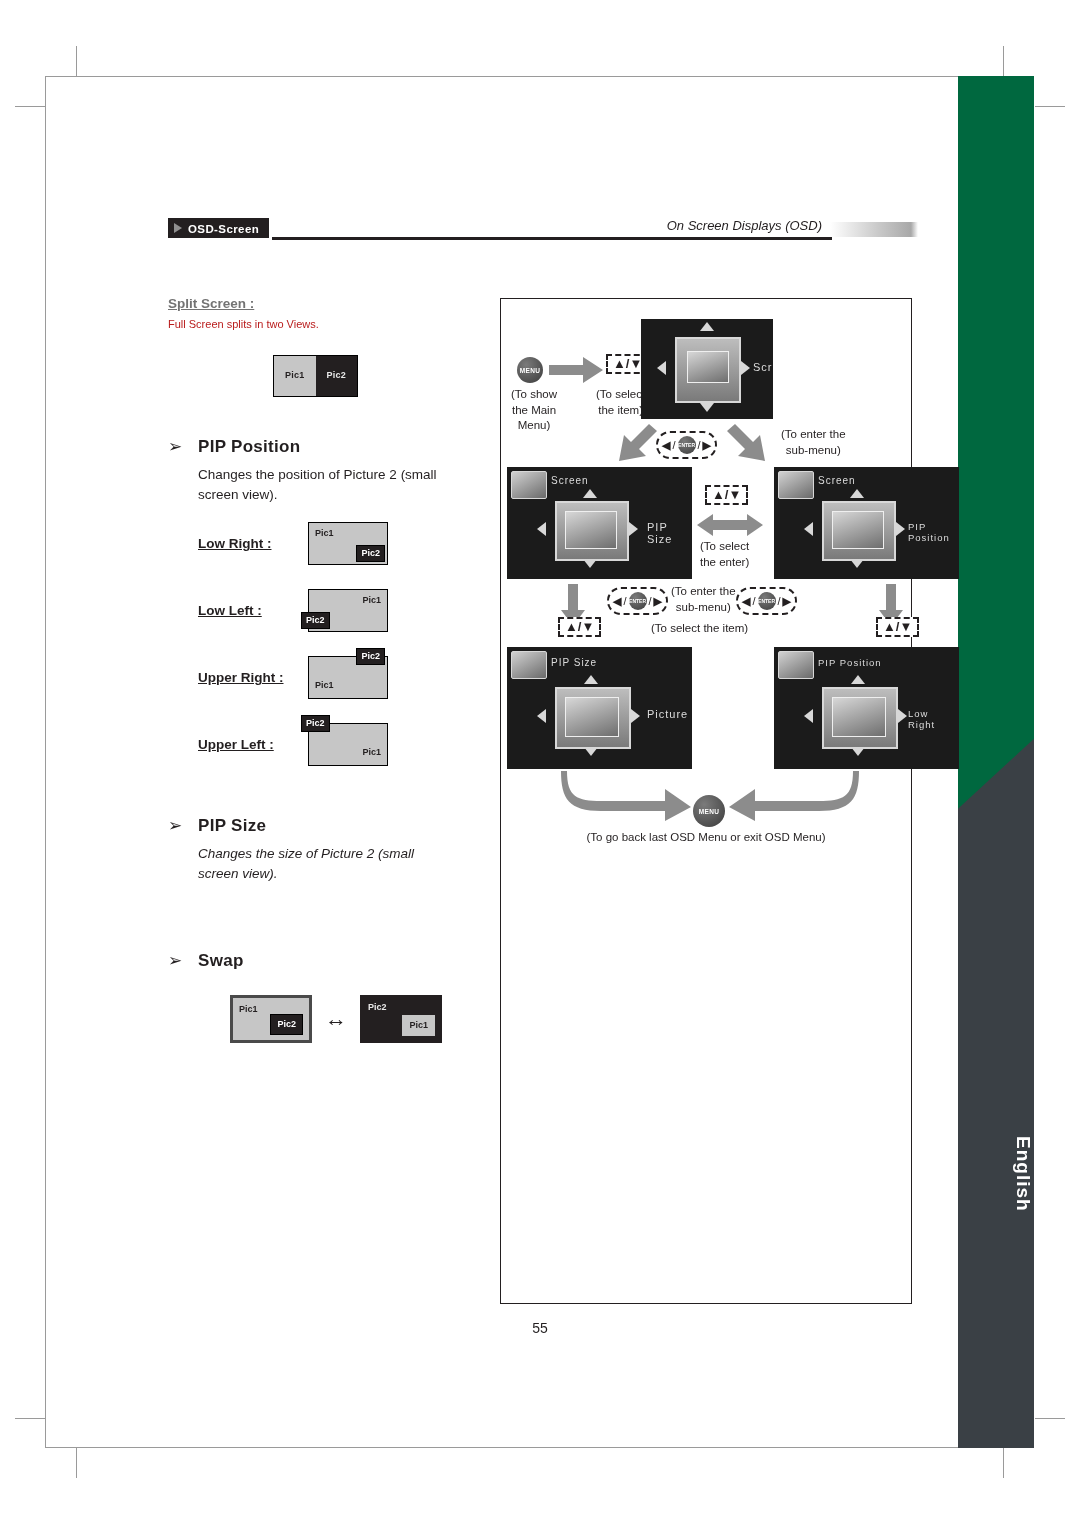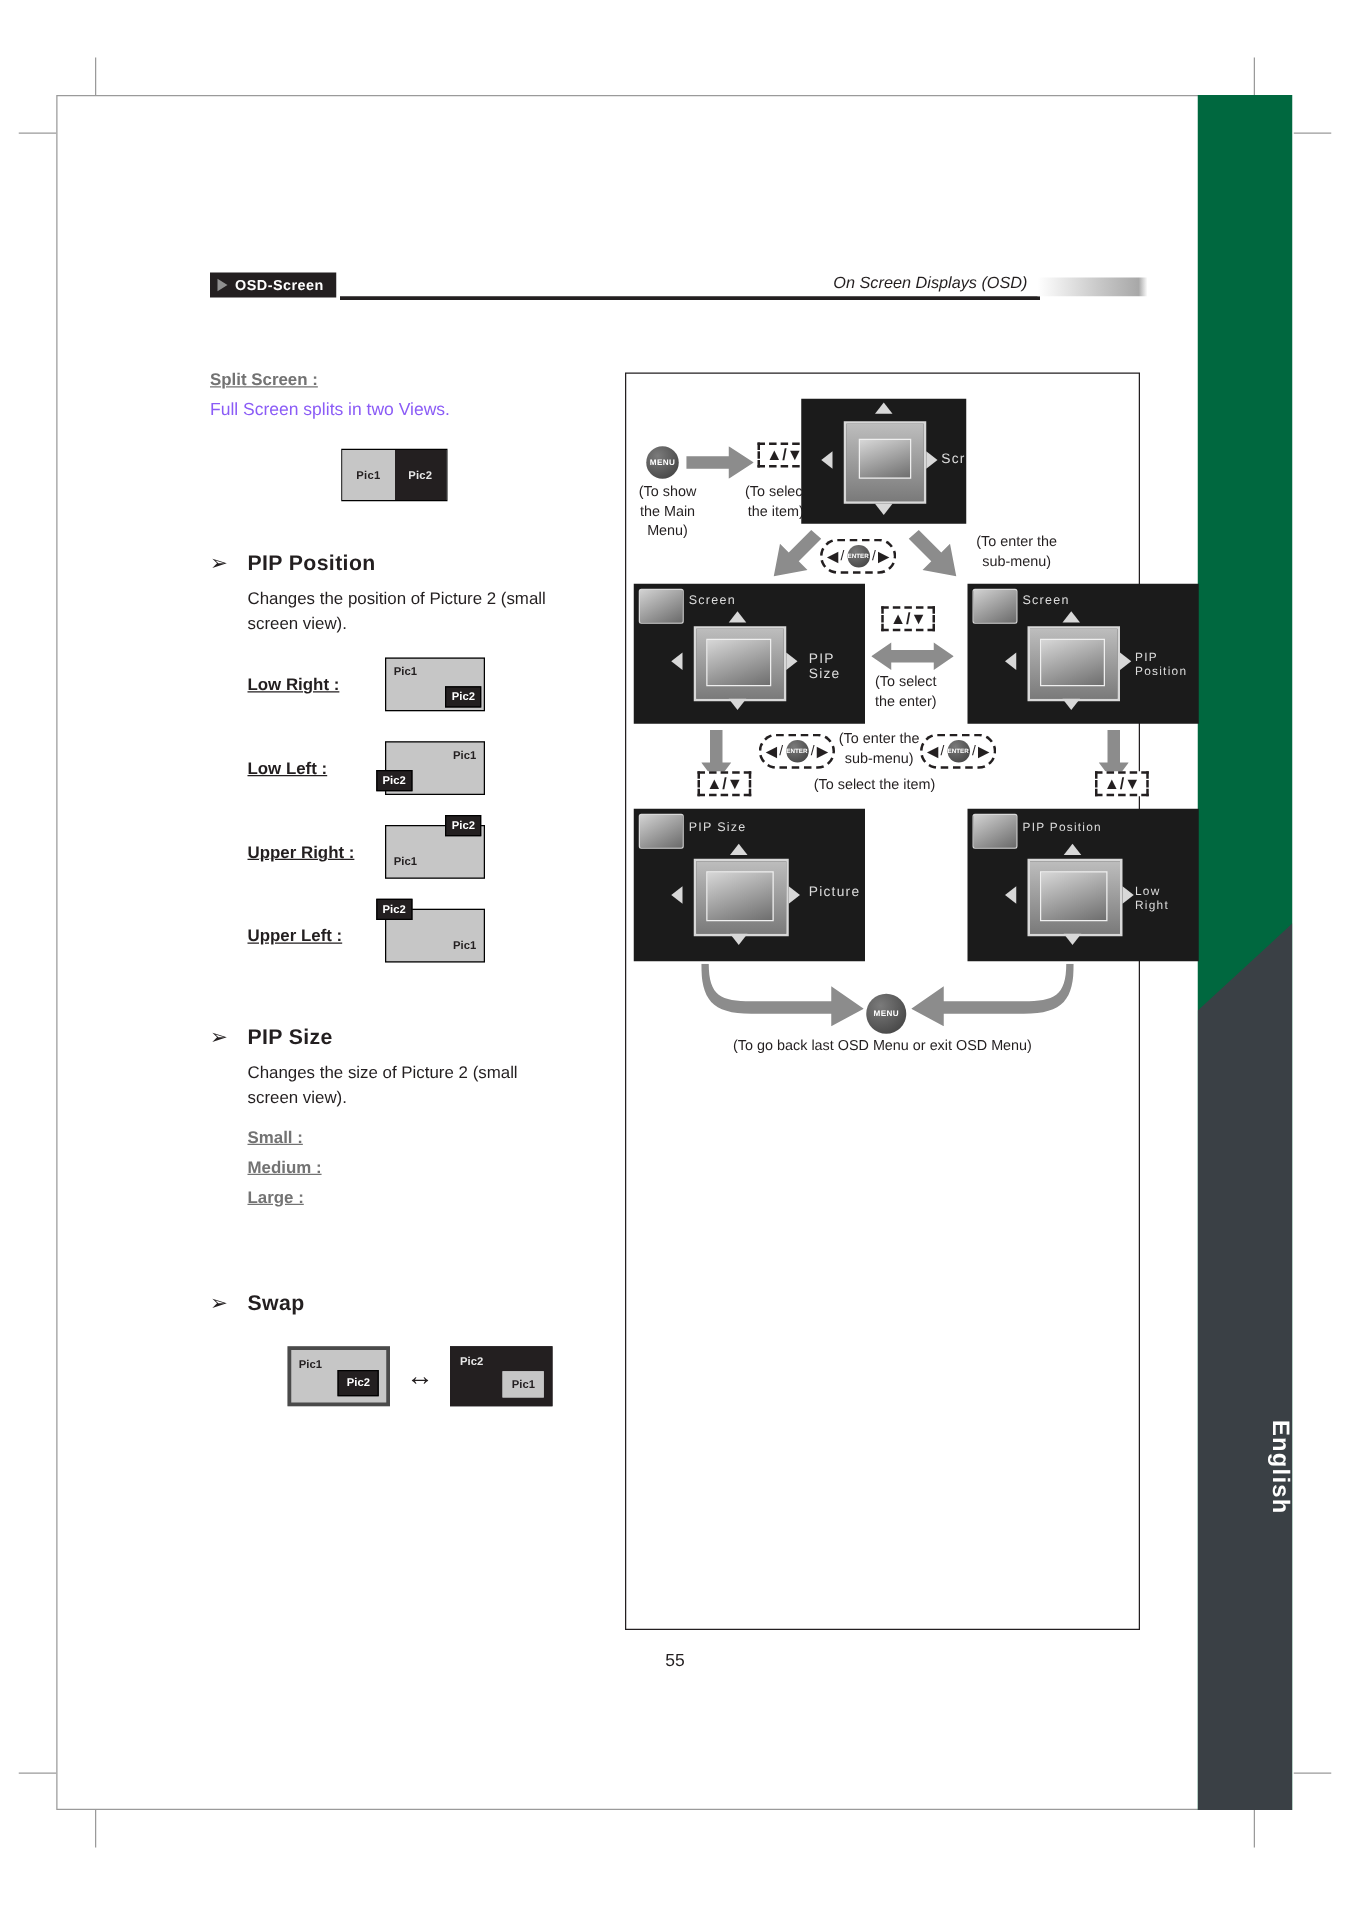--- a/index.html
+++ b/index.html
@@ -30,21 +30,21 @@
      border-left:8px solid #8f8f8f;border-top:5px solid transparent;border-bottom:5px solid transparent;}
   .hdr-rule{position:absolute;left:104px;top:19px;width:560px;height:3px;background:#231f20;}
   .hdr-right{position:absolute;right:96px;top:0;font-style:italic;font-size:13px;color:#231f20;white-space:nowrap;}
   .hdr-grad{position:absolute;right:0px;top:4px;width:88px;height:15px;
      background:linear-gradient(90deg,#ffffff 0%, #c9c9c9 55%, #a8a8a8 92%, #ffffff 100%);}
 
   
   .left-col{position:absolute;left:168px;top:296px;width:300px;}
   .lbl-ul{font-weight:bold;font-size:13.5px;color:#737373;}
   .lbl-ul u{text-decoration:underline;}
-  .body-txt{font-size:14px;color:#8b5cf6;line-height:1.45;}
+  .body-txt{font-size:11px;color:#b91c1c;line-height:1.45;}
 
   .sec-head{position:relative;margin-top:6px;}
   .sec-head .arrow{position:absolute;left:0;top:1px;font-size:17px;color:#231f20;line-height:1;}
   .sec-head .ttl{margin-left:30px;font-size:17px;font-weight:bold;color:#231f20;letter-spacing:.3px;}
   .sec-body{margin-left:30px;margin-top:8px;font-size:13.5px;line-height:1.45;color:#231f20;}
 
   
   .scr{position:relative;border:1px solid #000;box-sizing:border-box;}
   .scr.gray{background:#c6c6c6;}
   .scr.black{background:#231f20;}
@@ -195,32 +195,21 @@
         </div>
       </div>
     </div>
   </div>
 
   <div style="margin-top:50px;">
     <div class="sec-head">
       <span class="arrow">➢</span>
       <span class="ttl">PIP Size</span>
     </div>
-    <div class="sec-body" style="width:255px;">Changes the size of Picture 2 (small screen view).</div>
-    <div style="margin-left:30px;margin-top:14px;">
-      <div class="lbl-ul">
-        <u>Small :</u>
-      </div>
-      <div class="lbl-ul" style="margin-top:9px;">
-        <u>Medium :</u>
-      </div>
-      <div class="lbl-ul" style="margin-top:9px;">
-        <u>Large :</u>
-      </div>
-    </div>
+    <div class="sec-body" style="width:255px;font-style:italic;">Changes the size of Picture 2 (small screen view).</div>
   </div>
 
   <div style="margin-top:68px;">
     <div class="sec-head">
       <span class="arrow">➢</span>
       <span class="ttl">Swap</span>
     </div>
     <div style="display:flex;align-items:center;margin-top:24px;margin-left:62px;">
       <div class="scr gray" style="width:82px;height:48px;border:3px solid #4a4a4a;">
         <span class="free-tag" style="left:6px;top:7px;color:#231f20;">Pic1</span>

